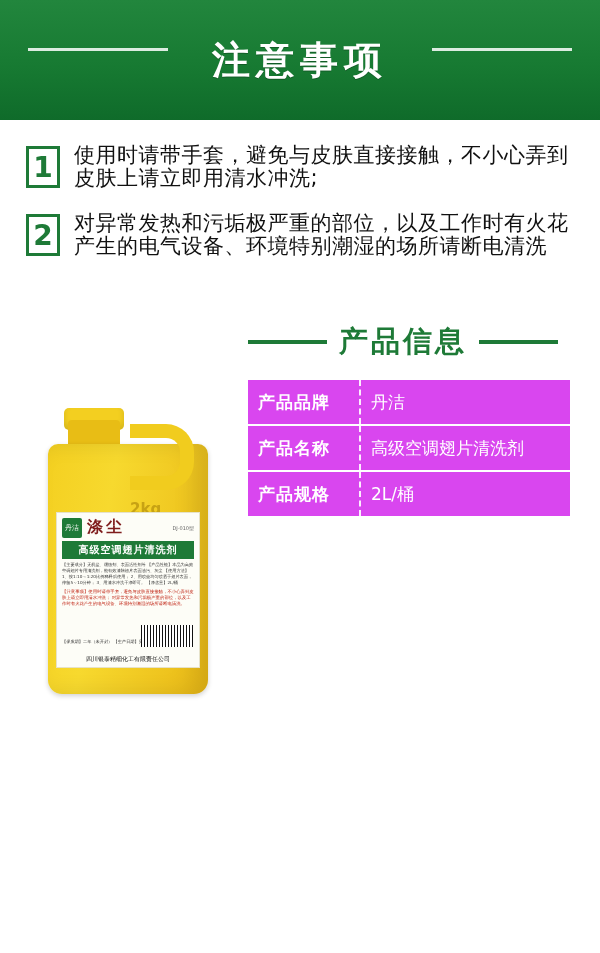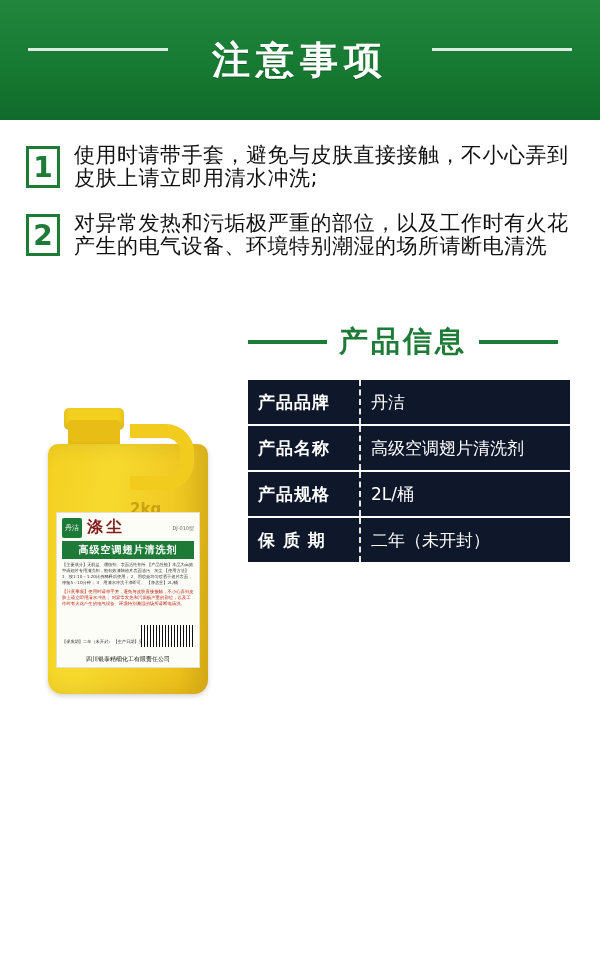--- a/index.html
+++ b/index.html
@@ -255,21 +255,21 @@
   .info-table {
     position: absolute;
     left: 248px;
     top: 0;
     width: 322px;
     border-collapse: collapse;
     table-layout: fixed;
   }
   .info-table tr { border-bottom: 2px solid #ffffff; }
   .info-table td {
-    background: #0f172a;
+    background: #d946ef;
     color: #ffffff;
     font-size: 17px;
     line-height: 26px;
     padding: 9px 10px;
     vertical-align: middle;
     box-sizing: border-box;
   }
   .info-table td.k {
     width: 112px;
     font-weight: bold;
@@ -342,20 +342,16 @@
         <td class="v">丹洁</td>
       </tr>
       <tr>
         <td class="k">产品名称</td>
         <td class="v">高级空调翅片清洗剂</td>
       </tr>
       <tr>
         <td class="k">产品规格</td>
         <td class="v">2L/桶</td>
       </tr>
-      <tr>
-        <td class="k">保 质 期</td>
-        <td class="v">二年（未开封）</td>
-      </tr>
     </tbody>
   </table>
 
 </div>
 
 </body></html>

